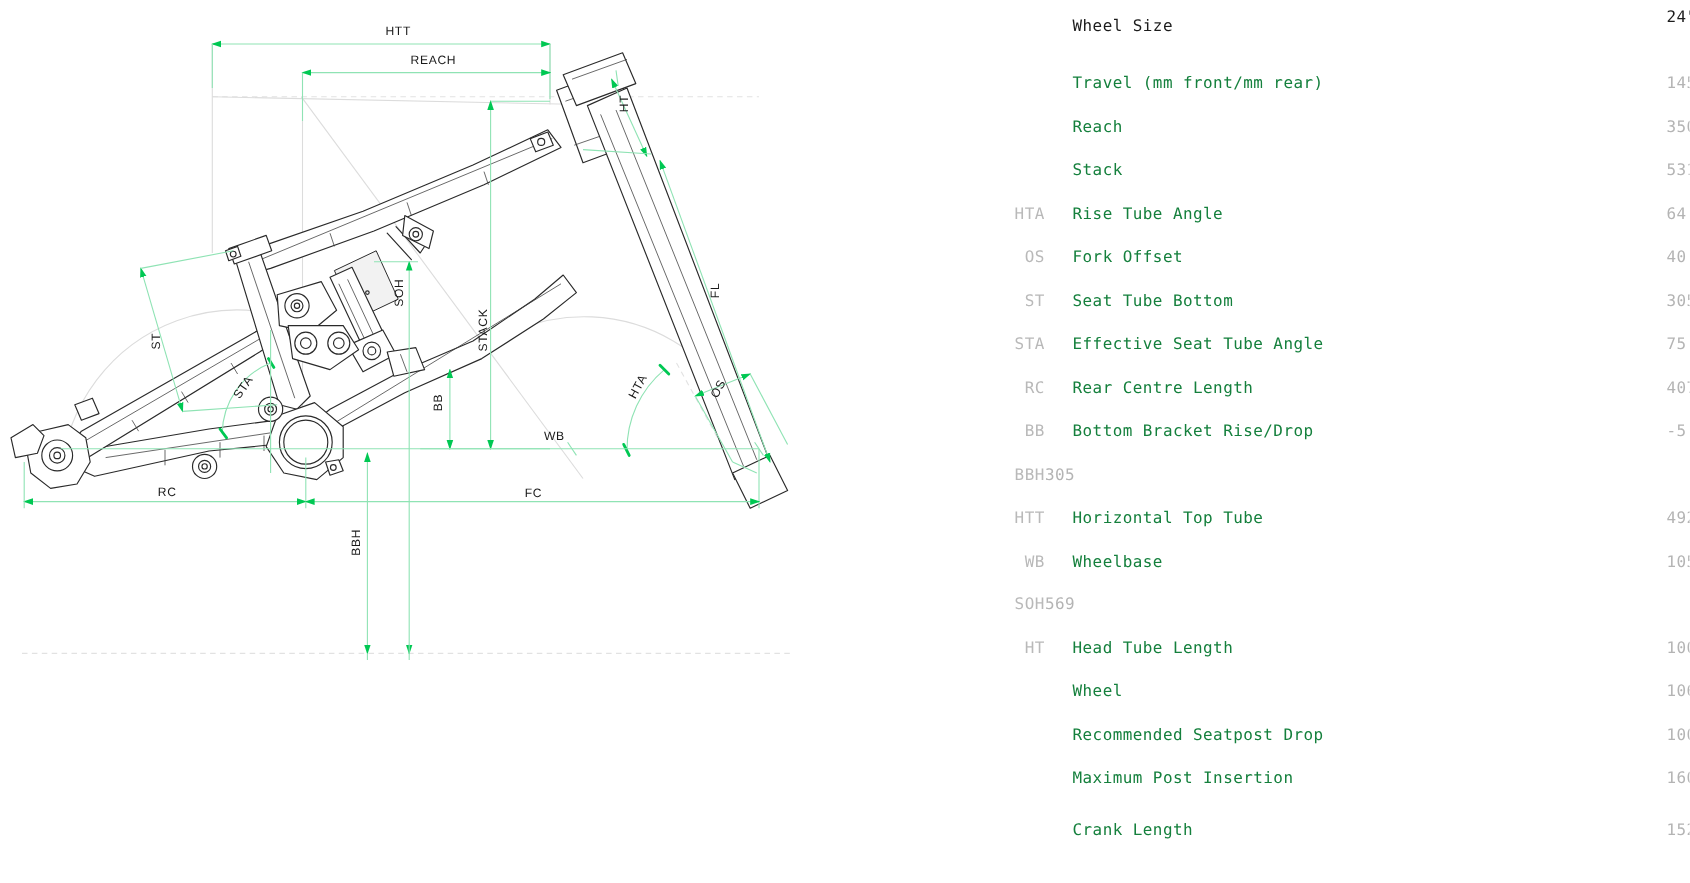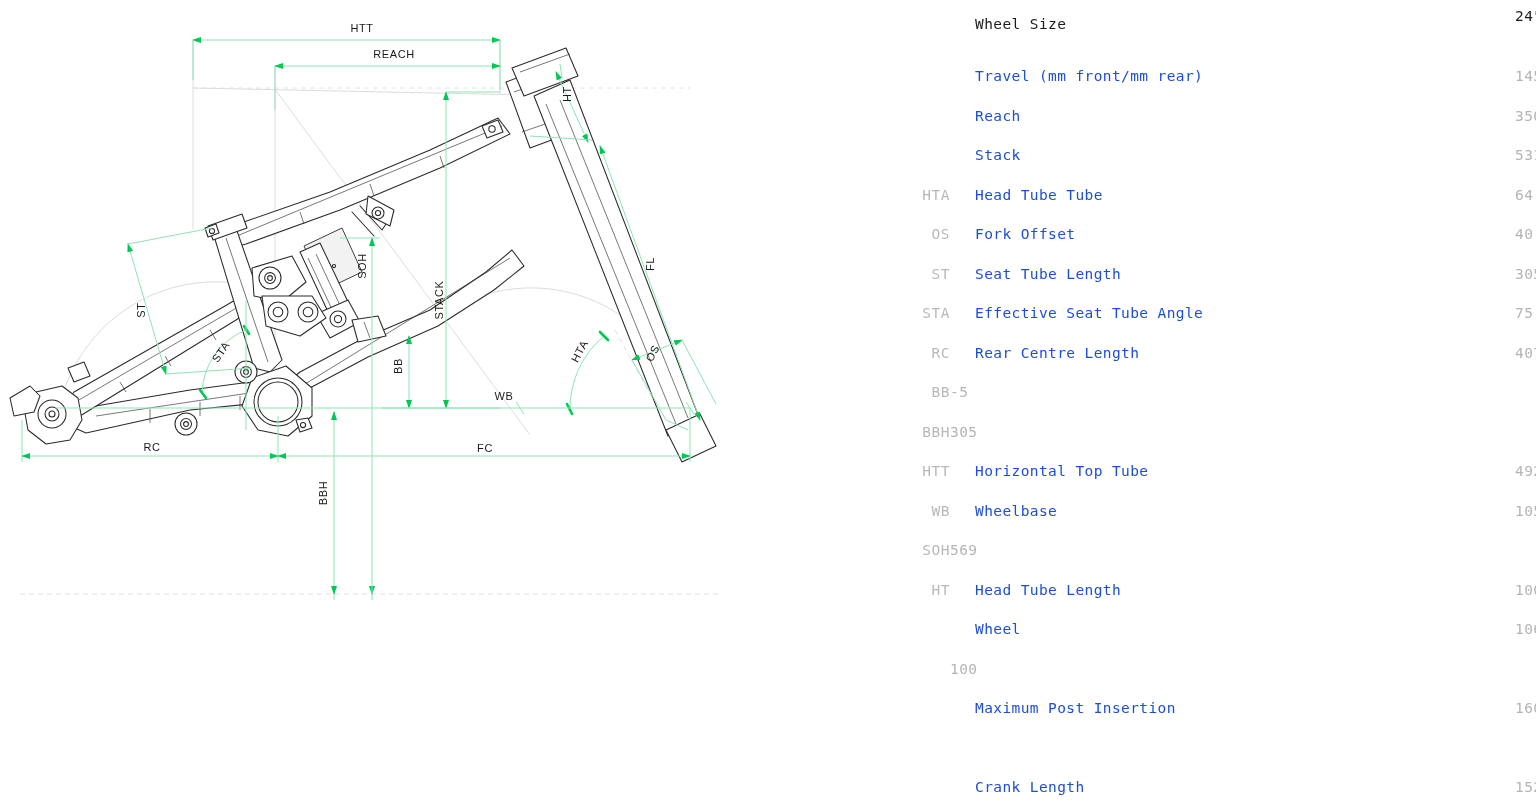--- a/index.html
+++ b/index.html
@@ -26,21 +26,21 @@
     position:absolute;left:0;width:676px;height:20px;
     display:flex;align-items:center;
   }
   .spec-abbr{
     width:90px;text-align:right;padding-right:0;
     font-size:14.5px;color:#b9b9b9;letter-spacing:.5px;
     white-space:nowrap;flex:0 0 90px;
   }
   .spec-name{
     flex:0 0 540px;padding-left:25px;
-    font-size:14.5px;color:#1d4ed8;letter-spacing:.4px;white-space:nowrap;
+    font-size:14.5px;color:#15803d;letter-spacing:.4px;white-space:nowrap;
   }
   .spec-value{
     flex:0 0 auto;font-size:14.5px;color:#b4b4b4;letter-spacing:.4px;white-space:nowrap;
   }
   .spec-row.is-head .spec-name{color:#1c1c1c;margin-top:16px;}
   .spec-row.is-head .spec-value{color:#1c1c1c;}
 </style>
 </head>
 <body>
 
@@ -275,45 +275,46 @@
         <div class="spec-name">Reach</div>
         <div class="spec-value">350</div>
       </div>
       <div class="spec-row" style="top: 145px;">
         <div class="spec-abbr"></div>
         <div class="spec-name">Stack</div>
         <div class="spec-value">531</div>
       </div>
       <div class="spec-row" style="top: 185px;">
         <div class="spec-abbr">HTA</div>
-        <div class="spec-name">Head Tube Tube</div>
+        <div class="spec-name">Rise Tube Angle</div>
         <div class="spec-value">64.5</div>
       </div>
       <div class="spec-row" style="top: 224px;">
         <div class="spec-abbr">OS</div>
         <div class="spec-name">Fork Offset</div>
         <div class="spec-value">40</div>
       </div>
       <div class="spec-row" style="top: 264px;">
         <div class="spec-abbr">ST</div>
-        <div class="spec-name">Seat Tube Length</div>
+        <div class="spec-name">Seat Tube Bottom</div>
         <div class="spec-value">305</div>
       </div>
       <div class="spec-row" style="top: 303px;">
         <div class="spec-abbr">STA</div>
         <div class="spec-name">Effective Seat Tube Angle</div>
         <div class="spec-value">75.0</div>
       </div>
       <div class="spec-row" style="top: 343px;">
         <div class="spec-abbr">RC</div>
         <div class="spec-name">Rear Centre Length</div>
         <div class="spec-value">407</div>
       </div>
       <div class="spec-row" style="top: 382px;">
         <div class="spec-abbr">BB</div>
+        <div class="spec-name">Bottom Bracket Rise/Drop</div>
         <div class="spec-value">-5</div>
       </div>
       <div class="spec-row" style="top: 422px;">
         <div class="spec-abbr">BBH</div>
         <div class="spec-value">305</div>
       </div>
       <div class="spec-row" style="top: 461px;">
         <div class="spec-abbr">HTT</div>
         <div class="spec-name">Horizontal Top Tube</div>
         <div class="spec-value">492</div>
@@ -332,32 +333,33 @@
         <div class="spec-name">Head Tube Length</div>
         <div class="spec-value">100</div>
       </div>
       <div class="spec-row" style="top: 619px;">
         <div class="spec-abbr"></div>
         <div class="spec-name">Wheel</div>
         <div class="spec-value">106</div>
       </div>
       <div class="spec-row" style="top: 659px;">
         <div class="spec-abbr"></div>
+        <div class="spec-name">Recommended Seatpost Drop</div>
         <div class="spec-value">100</div>
       </div>
       <div class="spec-row" style="top: 698px;">
         <div class="spec-abbr"></div>
         <div class="spec-name">Maximum Post Insertion</div>
         <div class="spec-value">160</div>
       </div>
       <div class="spec-row" style="top: 738px; flex-direction: column;">
         <div class="spec-abbr"></div>
         <div class="spec-name">Stem Length</div>
         <div class="spec-value">35</div>
       </div>
-      <div class="spec-row" style="top: 777px;">
+      <div class="spec-row" style="top: 745px;">
         <div class="spec-abbr"></div>
         <div class="spec-name">Crank Length</div>
         <div class="spec-value">152</div>
       </div>
     </div>
 
 </div>
 
 </body></html>

